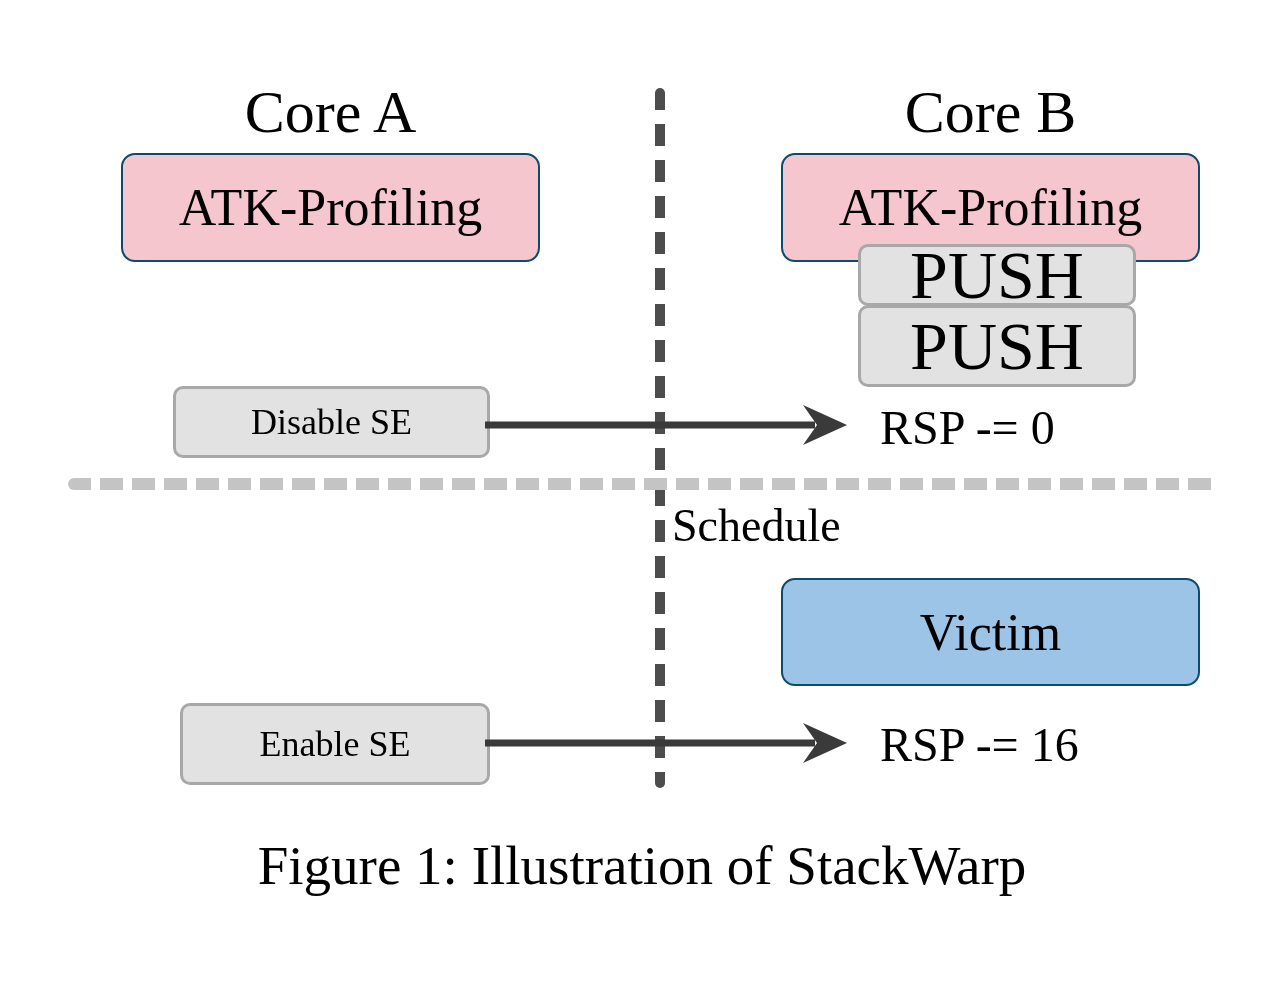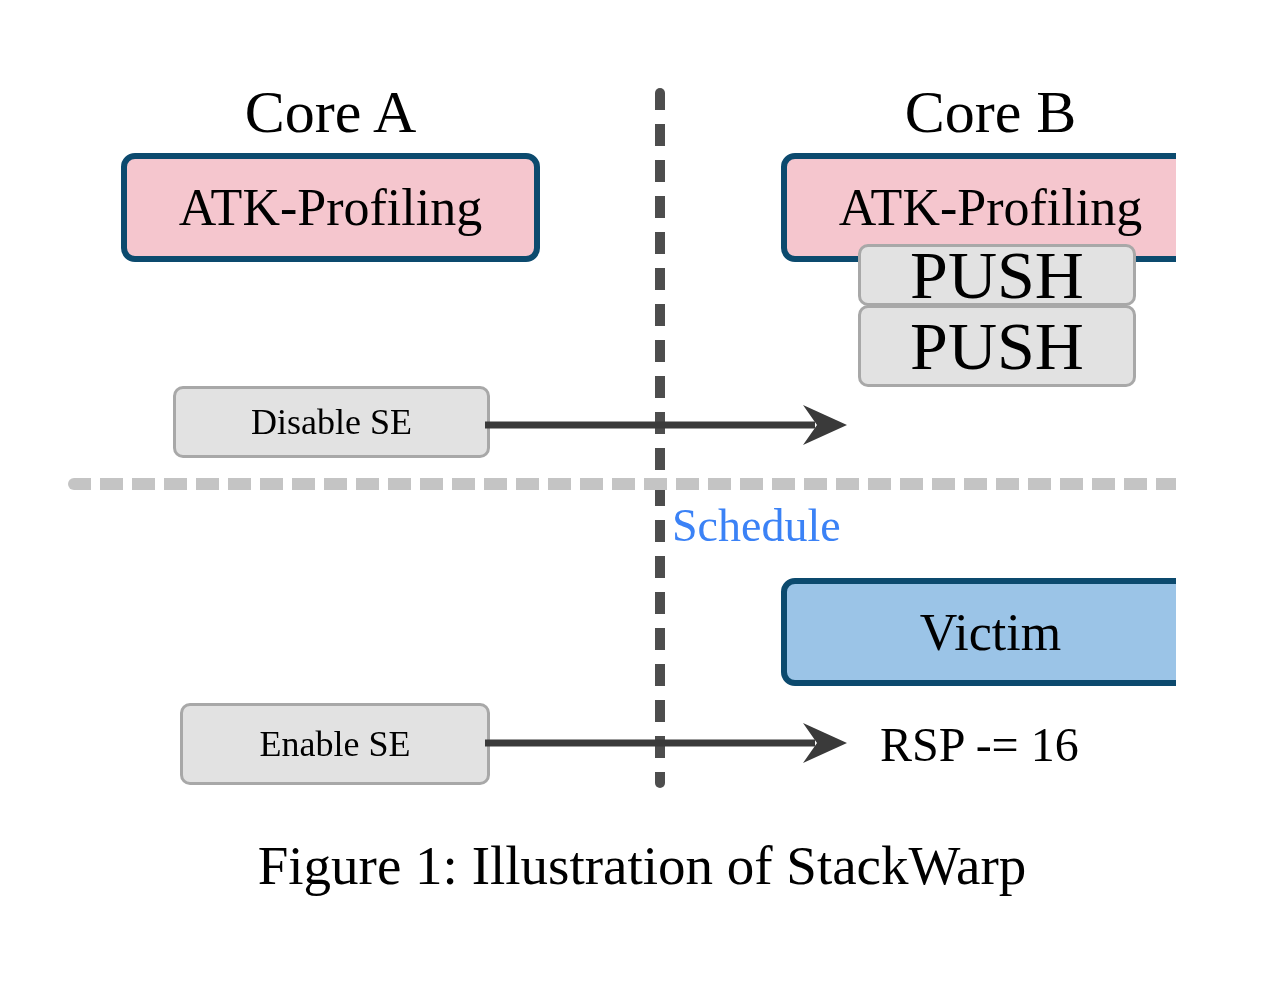--- a/index.html
+++ b/index.html
@@ -7,20 +7,21 @@
     padding: 0;
     background: #ffffff;
   }
   #figure {
     position: relative;
     width: 1176px;
     height: 986px;
     background: #ffffff;
     font-family: "Liberation Serif", "DejaVu Serif", serif;
     overflow: hidden;
+    padding-left: 48px;
   }
 
   
   .core-label {
     position: absolute;
     text-align: center;
     color: #000000;
     font-size: 60px;
     line-height: 1;
     white-space: nowrap;
@@ -32,21 +33,21 @@
   .box {
     position: absolute;
     box-sizing: border-box;
     display: flex;
     align-items: center;
     justify-content: center;
     color: #000000;
     white-space: nowrap;
   }
   .box-proc {
-    border: 6px solid #0c4a6e;
+    border: 2px solid #0c4a6e;
     border-radius: 14px;
     font-size: 52px;
   }
   .box-pink { background: #f5c6ce; }
   .box-blue { background: #9bc4e7; }
 
   .box-gray {
     background: #e2e2e2;
     border: 3px solid #a8a8a8;
     border-radius: 10px;
@@ -82,21 +83,21 @@
     white-space: nowrap;
   }
   #rsp-top    { left: 880px; top: 404px; }
   #rsp-bottom { left: 880px; top: 721px; }
 
   
   #schedule-label {
     position: absolute;
     left: 672px;
     top: 503px;
-    color: #3b82f6;
+    color: #000000;
     font-size: 46px;
     line-height: 1;
     white-space: nowrap;
   }
 
   
   #core-divider {
     position: absolute;
     left: 655px;
     top: 88px;
@@ -173,20 +174,21 @@
 
   <div class="box box-stack" id="push-2">PUSH</div>
 
   <div class="box box-gray" id="disable-se">Disable SE</div>
 
   <svg class="arrow-svg" id="arrow-top-svg" viewBox="0 0 370 50">
     <line x1="0" y1="25" x2="330" y2="25" stroke="#3a3a3a" stroke-width="7"></line>
     <path d="M 318 5 L 362 25 L 318 45 L 332 25 Z" fill="#3a3a3a"></path>
   </svg>
 
+  <div class="rsp-text" id="rsp-top">RSP -= 0</div>
 
   <div id="schedule-label">Schedule</div>
 
 
   <div class="box box-gray" id="enable-se">Enable SE</div>
 
   <div class="box box-proc box-blue" id="victim">Victim</div>
 
   <svg class="arrow-svg" id="arrow-bottom-svg" viewBox="0 0 370 50">
     <line x1="0" y1="25" x2="330" y2="25" stroke="#3a3a3a" stroke-width="7"></line>

